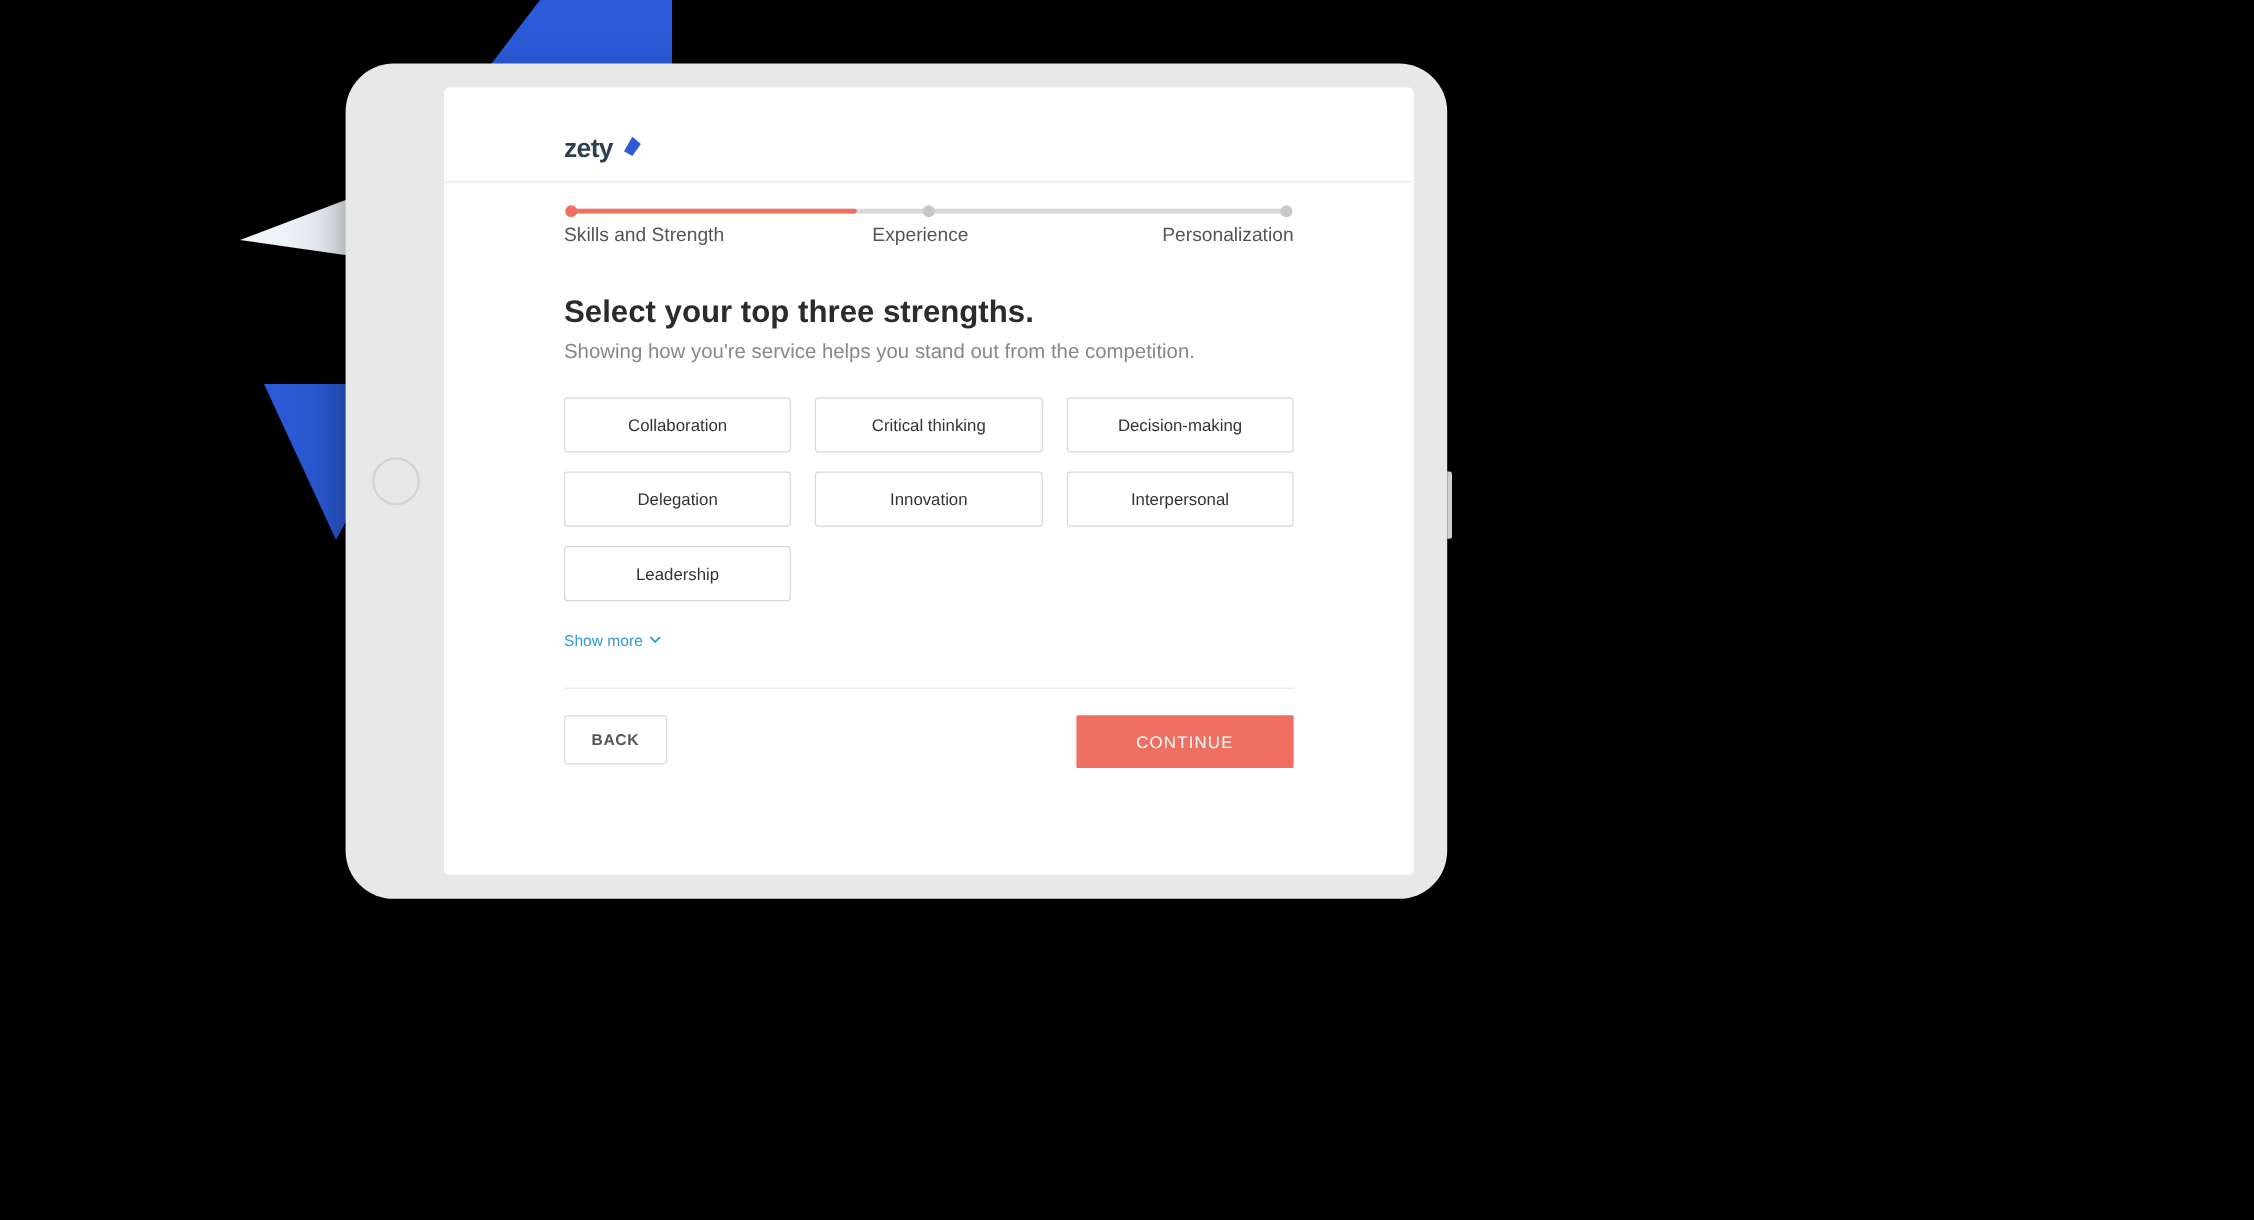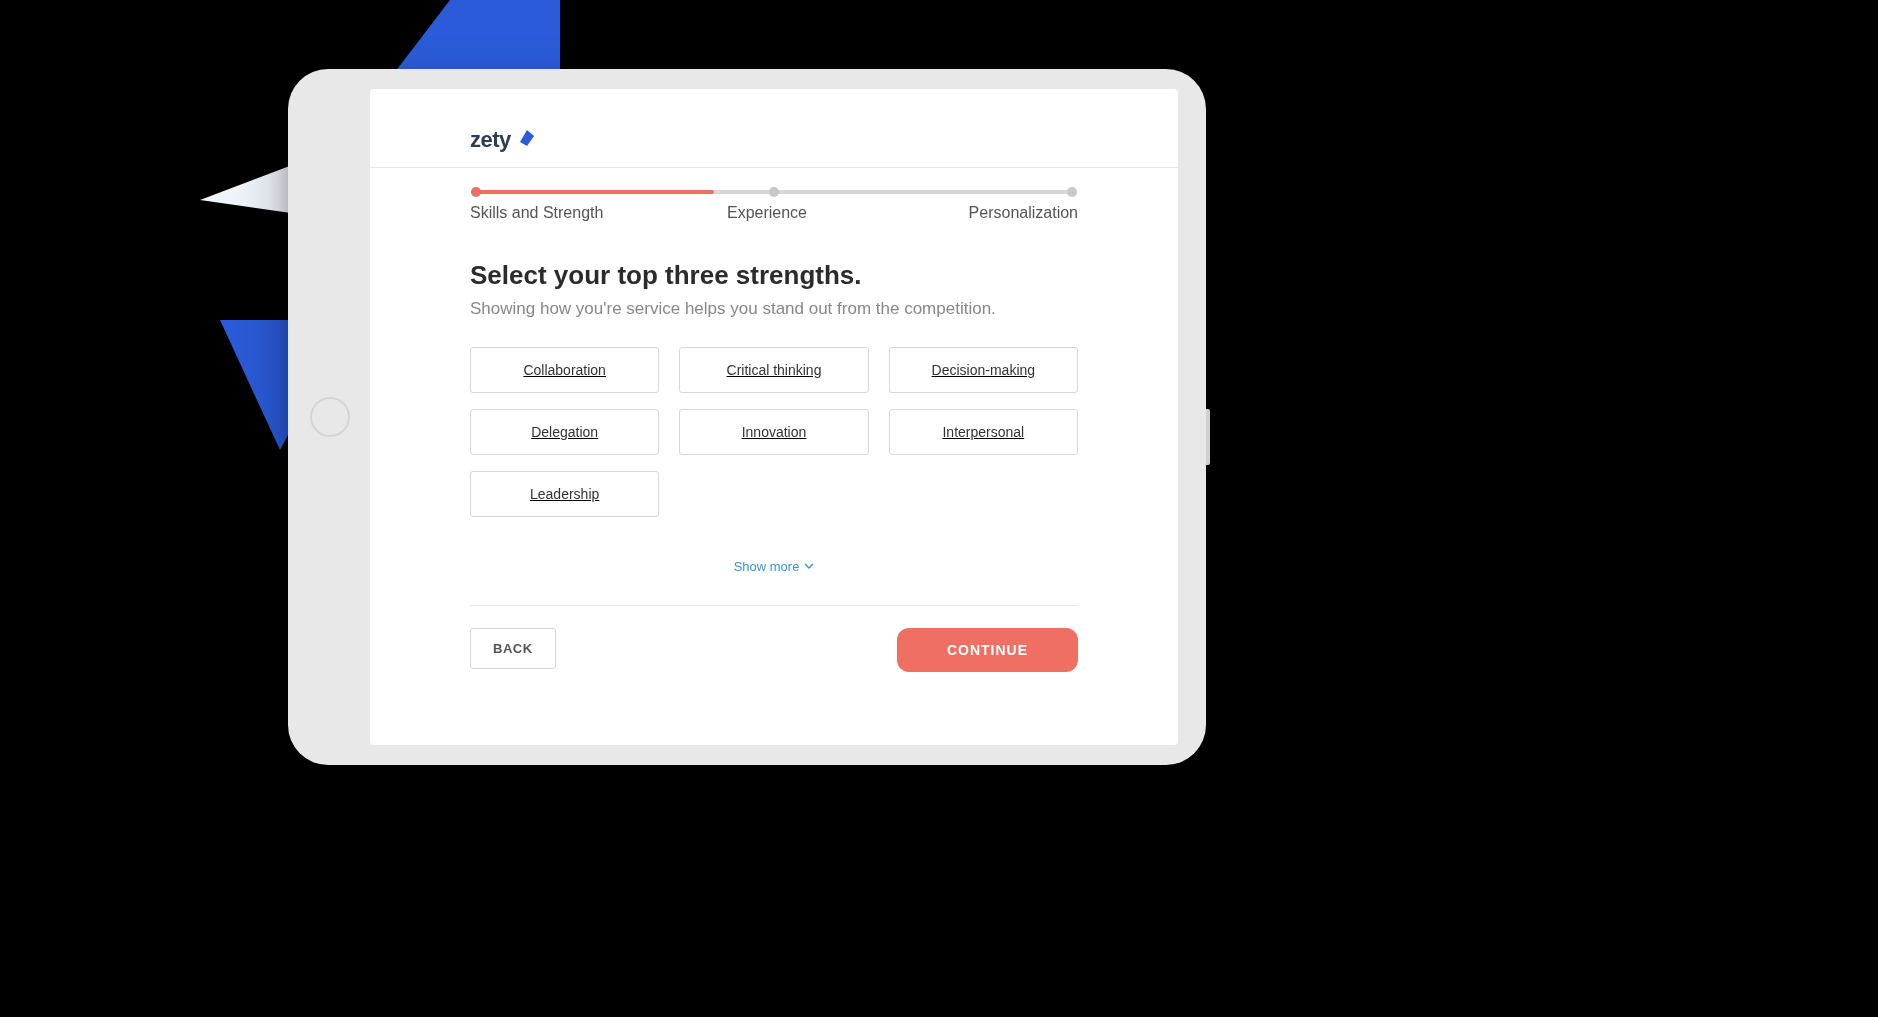--- a/index.html
+++ b/index.html
@@ -14,21 +14,21 @@
     .bg-shapes {
       position: absolute;
       top: 0;
       left: 0;
       width: 100%;
       height: 100%;
       pointer-events: none;
     }
     .tablet {
       position: absolute;
-      top: 69px;
+      top: 53px;
       left: 288px;
       width: 918px;
       height: 696px;
       background: #e8e8e8;
       border-radius: 40px;
       box-shadow: 0 30px 60px rgba(0,0,0,0.3), 0 10px 20px rgba(0,0,0,0.2);
     }
     .home-button {
       position: absolute;
       left: 22px;
@@ -133,37 +133,35 @@
     .subtitle {
       margin-top: 8px;
       font-size: 17px;
       color: #888;
     }
     .grid {
       margin-top: 28px;
       display: grid;
       grid-template-columns: repeat(3, 1fr);
       gap: 16px 20px;
-      text-decoration: underline;
     }
     .option {
       border: 1px solid #d8d8d8;
       border-radius: 3px;
       height: 46px;
       display: flex;
       align-items: center;
       justify-content: center;
       font-size: 14px;
       color: #333;
       cursor: pointer;
       background: #fff;
     }
     .show-more {
-      margin-top: 40px;
-      text-align: center;
+      margin-top: 24px;
     }
     .show-more-btn {
       display: inline-flex;
       align-items: center;
       gap: 5px;
       font-size: 13px;
       color: #3498db;
       cursor: pointer;
     }
     .footer-sep {
@@ -184,24 +182,24 @@
       padding: 12px 22px;
       font-size: 13px;
       font-weight: 700;
       color: #555;
       cursor: pointer;
       letter-spacing: 0.5px;
     }
     .continue-btn {
       background: #ef6f63;
       border: none;
-      border-radius: 12px;
+      border-radius: 1px;
       padding: 14px 50px;
       font-size: 14px;
-      font-weight: 700;
+      font-weight: 400;
       color: #fff;
       cursor: pointer;
       letter-spacing: 1px;
     }
   </style>
 </head>
 <body>
 
 <div class="bg-shapes">
   <svg width="1878" height="1017" style="position:absolute;top:0;left:0;">

